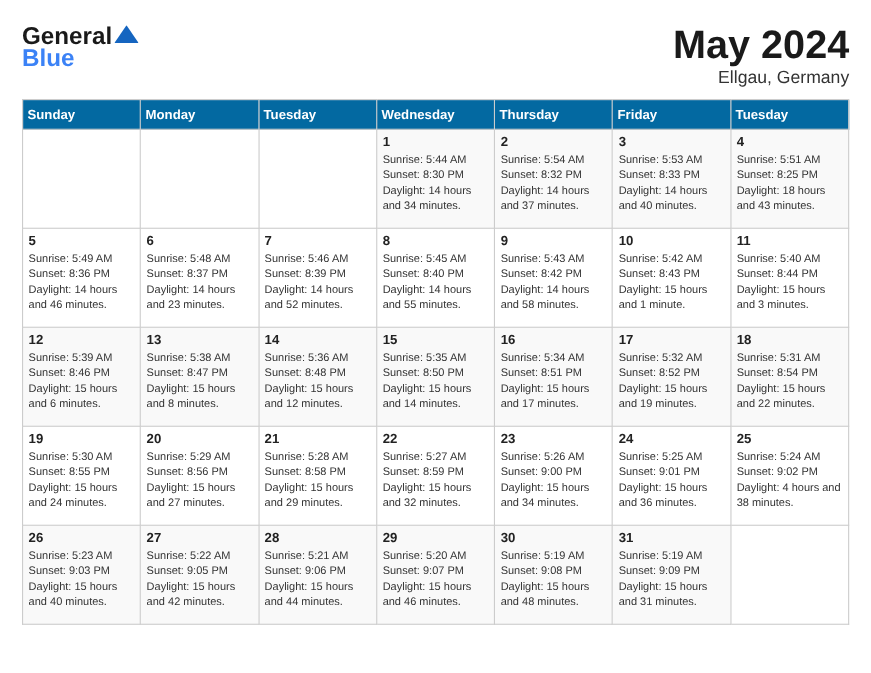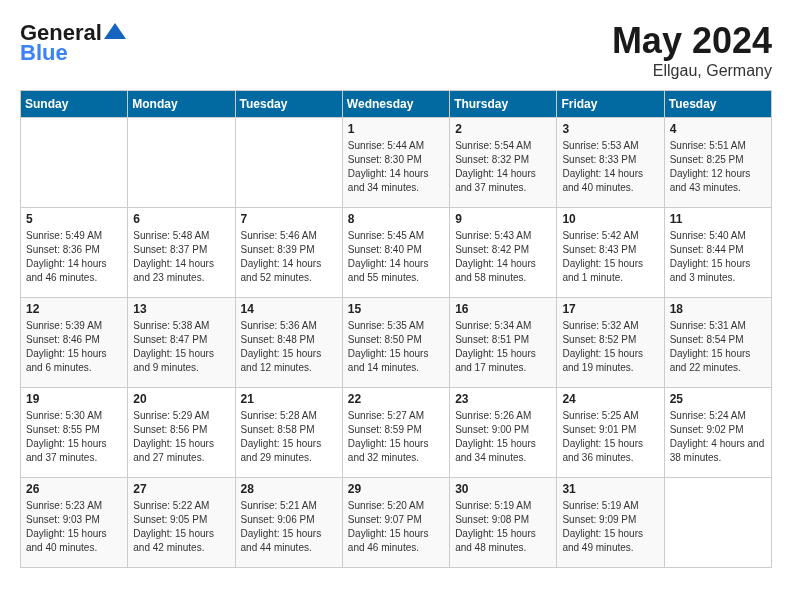--- a/index.html
+++ b/index.html
@@ -116,21 +116,21 @@
         <td>
           <div class="day-num">2</div>
           <div class="day-info"><span>Sunrise: 5:54 AM</span><br><span>Sunset: 8:32 PM</span><br><span>Daylight: 14 hours and 37 minutes.</span></div>
         </td>
         <td>
           <div class="day-num">3</div>
           <div class="day-info"><span>Sunrise: 5:53 AM</span><br><span>Sunset: 8:33 PM</span><br><span>Daylight: 14 hours and 40 minutes.</span></div>
         </td>
         <td>
           <div class="day-num">4</div>
-          <div class="day-info"><span>Sunrise: 5:51 AM</span><br><span>Sunset: 8:25 PM</span><br><span>Daylight: 12 hours and 43 minutes.</span></div>
+          <div class="day-info"><span>Sunrise: 5:51 AM</span><br><span>Sunset: 8:25 PM</span><br><span>Daylight: 18 hours and 43 minutes.</span></div>
         </td>
       </tr>
       <tr>
         <td>
           <div class="day-num">5</div>
           <div class="day-info"><span>Sunrise: 5:49 AM</span><br><span>Sunset: 8:36 PM</span><br><span>Daylight: 14 hours and 46 minutes.</span></div>
         </td>
         <td>
           <div class="day-num">6</div>
           <div class="day-info"><span>Sunrise: 5:48 AM</span><br><span>Sunset: 8:37 PM</span><br><span>Daylight: 14 hours and 23 minutes.</span></div>
@@ -156,21 +156,21 @@
           <div class="day-info"><span>Sunrise: 5:40 AM</span><br><span>Sunset: 8:44 PM</span><br><span>Daylight: 15 hours and 3 minutes.</span></div>
         </td>
       </tr>
       <tr>
         <td>
           <div class="day-num">12</div>
           <div class="day-info"><span>Sunrise: 5:39 AM</span><br><span>Sunset: 8:46 PM</span><br><span>Daylight: 15 hours and 6 minutes.</span></div>
         </td>
         <td>
           <div class="day-num">13</div>
-          <div class="day-info"><span>Sunrise: 5:38 AM</span><br><span>Sunset: 8:47 PM</span><br><span>Daylight: 15 hours and 9 minutes.</span></div>
+          <div class="day-info"><span>Sunrise: 5:38 AM</span><br><span>Sunset: 8:47 PM</span><br><span>Daylight: 15 hours and 8 minutes.</span></div>
         </td>
         <td>
           <div class="day-num">14</div>
           <div class="day-info"><span>Sunrise: 5:36 AM</span><br><span>Sunset: 8:48 PM</span><br><span>Daylight: 15 hours and 12 minutes.</span></div>
         </td>
         <td>
           <div class="day-num">15</div>
           <div class="day-info"><span>Sunrise: 5:35 AM</span><br><span>Sunset: 8:50 PM</span><br><span>Daylight: 15 hours and 14 minutes.</span></div>
         </td>
         <td>
@@ -182,21 +182,21 @@
           <div class="day-info"><span>Sunrise: 5:32 AM</span><br><span>Sunset: 8:52 PM</span><br><span>Daylight: 15 hours and 19 minutes.</span></div>
         </td>
         <td>
           <div class="day-num">18</div>
           <div class="day-info"><span>Sunrise: 5:31 AM</span><br><span>Sunset: 8:54 PM</span><br><span>Daylight: 15 hours and 22 minutes.</span></div>
         </td>
       </tr>
       <tr>
         <td>
           <div class="day-num">19</div>
-          <div class="day-info"><span>Sunrise: 5:30 AM</span><br><span>Sunset: 8:55 PM</span><br><span>Daylight: 15 hours and 37 minutes.</span></div>
+          <div class="day-info"><span>Sunrise: 5:30 AM</span><br><span>Sunset: 8:55 PM</span><br><span>Daylight: 15 hours and 24 minutes.</span></div>
         </td>
         <td>
           <div class="day-num">20</div>
           <div class="day-info"><span>Sunrise: 5:29 AM</span><br><span>Sunset: 8:56 PM</span><br><span>Daylight: 15 hours and 27 minutes.</span></div>
         </td>
         <td>
           <div class="day-num">21</div>
           <div class="day-info"><span>Sunrise: 5:28 AM</span><br><span>Sunset: 8:58 PM</span><br><span>Daylight: 15 hours and 29 minutes.</span></div>
         </td>
         <td>
@@ -232,18 +232,18 @@
         <td>
           <div class="day-num">29</div>
           <div class="day-info"><span>Sunrise: 5:20 AM</span><br><span>Sunset: 9:07 PM</span><br><span>Daylight: 15 hours and 46 minutes.</span></div>
         </td>
         <td>
           <div class="day-num">30</div>
           <div class="day-info"><span>Sunrise: 5:19 AM</span><br><span>Sunset: 9:08 PM</span><br><span>Daylight: 15 hours and 48 minutes.</span></div>
         </td>
         <td>
           <div class="day-num">31</div>
-          <div class="day-info"><span>Sunrise: 5:19 AM</span><br><span>Sunset: 9:09 PM</span><br><span>Daylight: 15 hours and 49 minutes.</span></div>
+          <div class="day-info"><span>Sunrise: 5:19 AM</span><br><span>Sunset: 9:09 PM</span><br><span>Daylight: 15 hours and 31 minutes.</span></div>
         </td>
         <td class="empty-cell"></td>
       </tr>
     </tbody>
 </table>
 
 </body></html>

